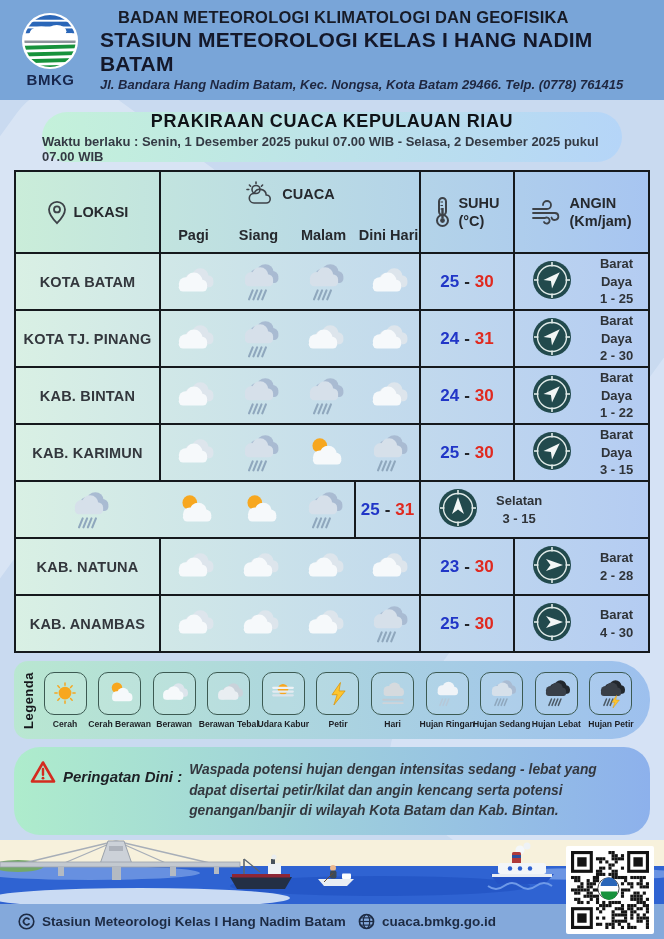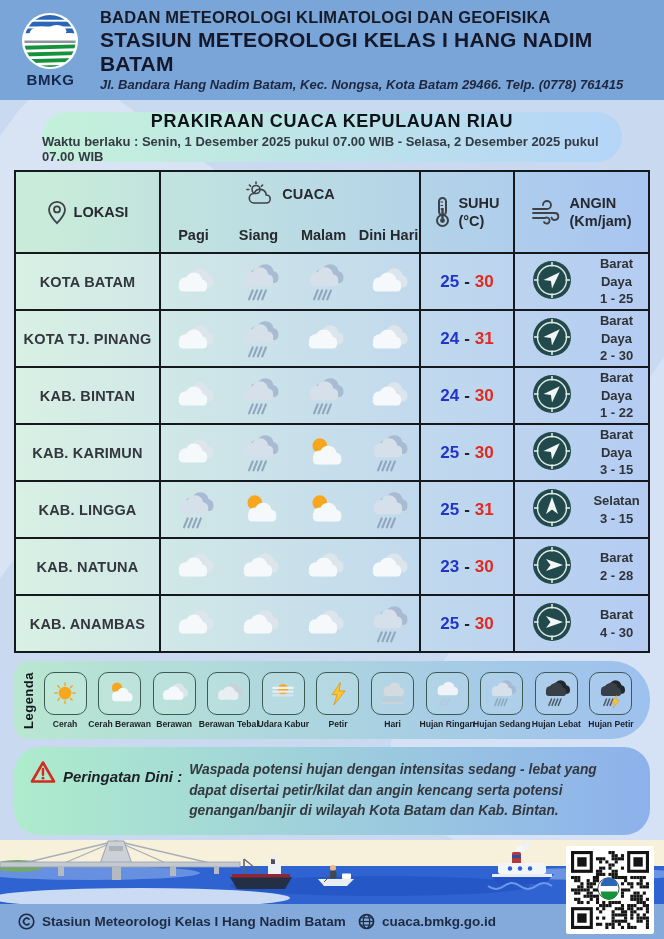--- a/index.html
+++ b/index.html
@@ -8,21 +8,21 @@
   .deco{position:absolute;background:rgba(255,255,255,0.28);border-radius:70px;transform:rotate(36deg);z-index:0;}
   .deco.d1{width:260px;height:760px;left:-190px;top:60px;}
   .deco.d2{width:300px;height:820px;right:-210px;top:120px;background:rgba(222,234,250,0.55);}
   .content{position:relative;z-index:1;}
 
   
   .top{height:100px;background:#79a5d8;display:flex;align-items:center;gap:15px;padding:0 16px;box-sizing:border-box;}
   .logo-wrap{display:flex;flex-direction:column;align-items:center;width:72px;}
   .logo-text{font-size:15px;font-weight:bold;color:#17264c;letter-spacing:0.5px;margin-top:1px;}
   .head-text{display:flex;flex-direction:column;gap:1px;}
-  .org{font-size:16.5px;font-weight:bold;color:#171b27;letter-spacing:0.2px;}
+  .org{font-size:16.5px;font-weight:bold;color:#171b27;letter-spacing:0.2px;margin-left:18px;}
   .station{font-size:21px;font-weight:bold;color:#14182a;letter-spacing:0.2px;}
   .addr{font-size:13px;font-style:italic;font-weight:bold;color:#1f2740;}
 
   
   .title-pill{margin:12px 42px 0;height:50px;border-radius:26px;background:linear-gradient(90deg,#c4f1da,#b5d5f8);
     display:flex;flex-direction:column;align-items:center;justify-content:center;}
   .t1{font-size:18px;font-weight:bold;color:#101318;letter-spacing:0.6px;}
   .t2{font-size:13px;font-weight:bold;color:#343a44;margin-top:2px;}
 
   
@@ -557,21 +557,20 @@
                   </g>
   </svg></span>
       <span class="wind-text">
         <div class="wdir">Barat Daya</div>
         <div class="wspd">3 - 15</div>
       </span>
     </div>
   </div>
 
   <div class="trow">
-    <div class="cell c-lokasi bR">KAB. LINGGA</div>
     <div class="cell">
               <svg width="42" height="42" viewBox="0 0 40 40">
                 <g transform="translate(4,-5)">
                   <circle cx="14" cy="19" r="6.5" fill="#a9bbd2"></circle>
                   <circle cx="22" cy="16" r="8" fill="#a9bbd2"></circle>
                   <circle cx="29" cy="20" r="5.5" fill="#a9bbd2"></circle>
                   <rect x="7.5" y="18" width="27" height="8" rx="4" fill="#a9bbd2"></rect>
                 </g>
                 <g transform="translate(-1,-2)">
                   <circle cx="14" cy="19" r="6.5" fill="#d6e0ea"></circle>

